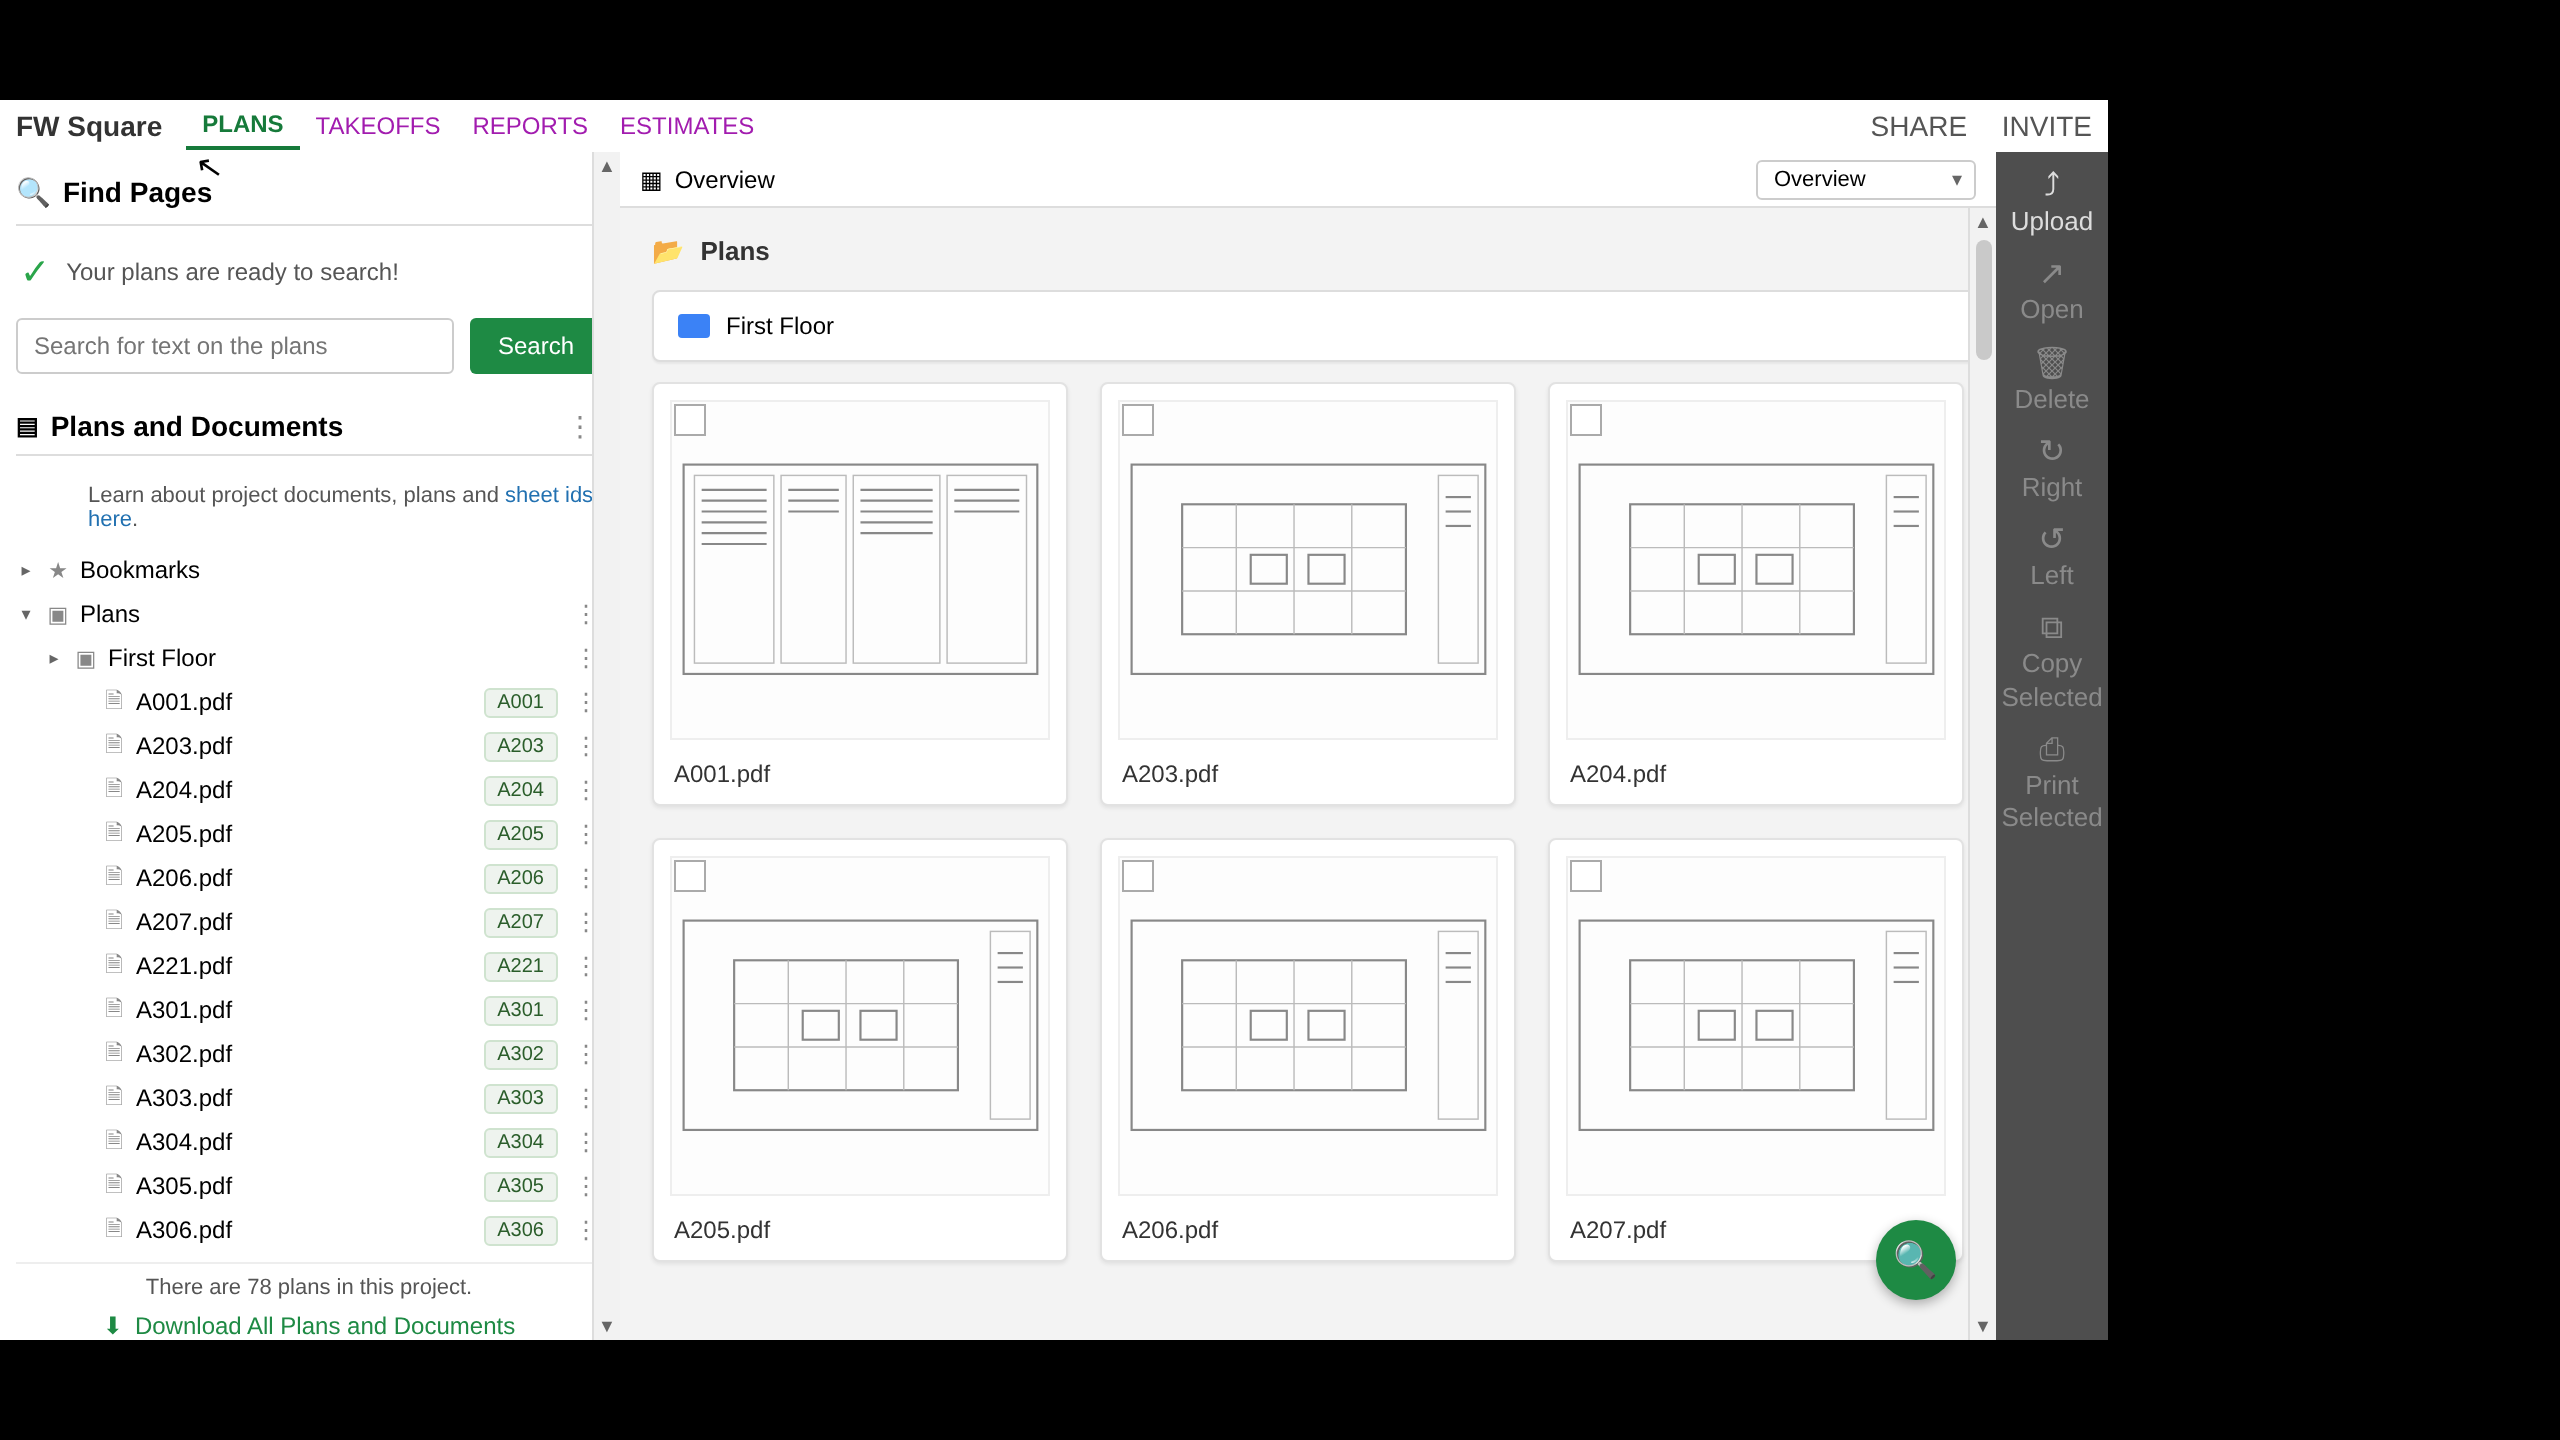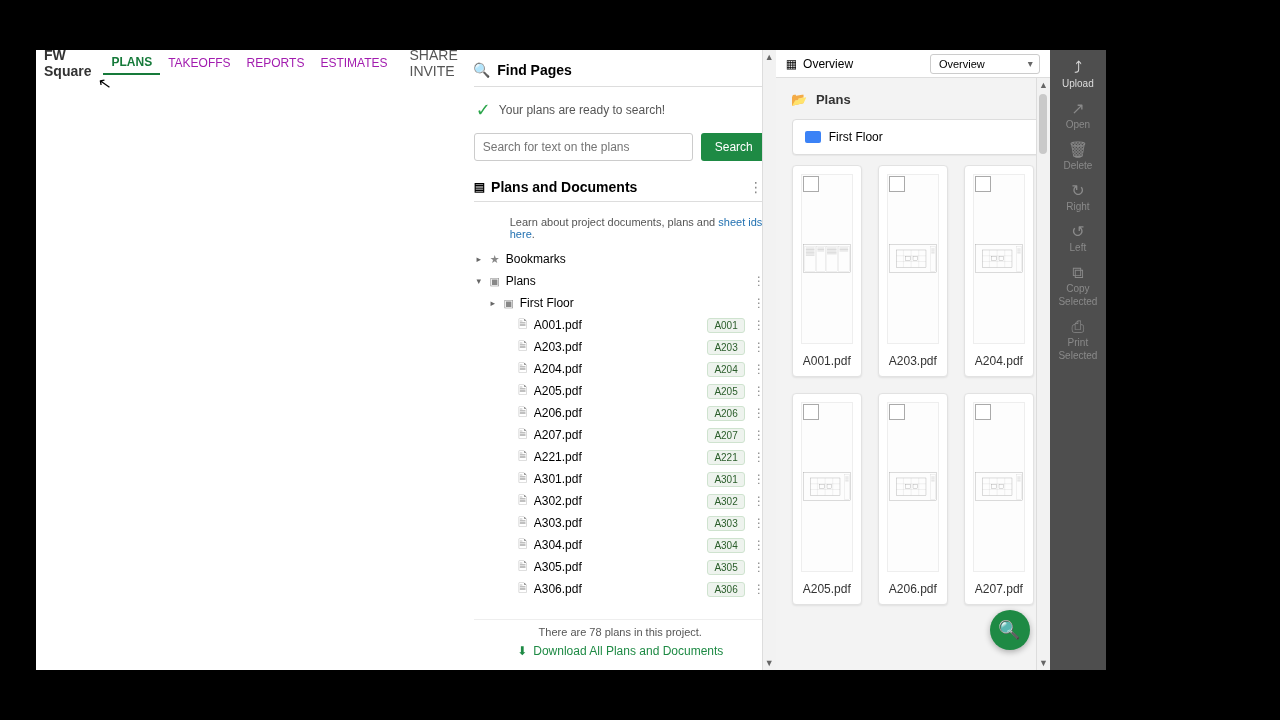--- a/index.html
+++ b/index.html
@@ -1,19 +1,19 @@
 <!DOCTYPE html>
 <html><head>
 <meta charset="utf-8">
 <style>
   * { box-sizing: border-box; margin: 0; padding: 0; font-family: Arial, Helvetica, sans-serif; }
   html, body { width: 1280px; height: 720px; background: #000; overflow: hidden; }
   .app {
     position: absolute; top: 50px; left: 0; width: 1054px; height: 620px;
-    background: #fff; display: flex; flex-direction: row; margin-left: 36px;
+    background: #fff; display: flex; flex-direction: column;
   }
   
   .topnav {
     height: 26px; display: flex; align-items: center; padding: 0 8px;
     font-size: 12px; color: #333;
   }
   .brand { font-weight: bold; font-size: 14px; margin-right: 12px; }
   .navtab { padding: 4px 8px; cursor: pointer; color: #a21caf; }
   .navtab.active { color: #167a3a; border-bottom: 2px solid #167a3a; font-weight: bold; }
   .topnav .spacer { flex: 1; }
@@ -50,21 +50,21 @@
   .tree-row .label { flex: 1; white-space: nowrap; overflow: hidden; text-overflow: ellipsis; }
   .tree-row.bold .label { font-weight: normal; }
   .tree-row .badge {
     background: #eef3ee; border: 1px solid #cfe3cf; color: #2a5d2a;
     font-size: 10px; padding: 1px 6px; border-radius: 3px; margin-right: 2px;
   }
   .tree-row .rk { color:#888; padding:0 2px; font-size:12px; }
   .indent-1 { padding-left: 14px; }
   .indent-2 { padding-left: 28px; }
   .sidebar-footer {
-    border-top: 1px solid #eee; padding: 6px 0 12px 0; text-align: center; font-size: 11px; color: #555;
+    border-top: 1px solid #eee; padding: 6px 0 0 0; text-align: center; font-size: 11px; color: #555;
   }
   .dl-link { color: #1e8a44; font-size: 12px; display: inline-flex; align-items: center; gap: 6px; margin-top: 6px; cursor: pointer;}
 
   .side-scroll {
     position: absolute; right: -1px; top: 0; bottom: 0; width: 14px;
     display: flex; flex-direction: column; align-items: center;
     background: #f2f2f2; border-left: 1px solid #ddd;
   }
   .side-scroll .arrow { font-size: 9px; color: #666; padding: 2px 0; cursor: pointer;}
   .side-scroll .track { flex:1; }
@@ -120,21 +120,21 @@
   .rail {
     width: 56px; background: #4e4e4e; color: #ddd; display: flex; flex-direction: column; align-items: center;
     padding-top: 4px; gap: 2px;
   }
   .rail .ritem {
     width: 100%; text-align: center; padding: 6px 0 4px 0; cursor: pointer;
     display: flex; flex-direction: column; align-items: center; gap: 2px;
   }
   .rail .ritem.disabled { color: #8a8a8a; }
   .rail .ritem .ri { font-size: 16px; line-height: 1; }
-  .rail .ritem .rl { font-size: 10px; line-height: 1.1; }
+  .rail .ritem .rl { font-size: 13px; line-height: 1.1; }
 
   .fab {
     position: absolute; right: 20px; bottom: 20px; width: 40px; height: 40px;
     border-radius: 50%; background: #1e8a44; color: #fff; display: flex;
     align-items: center; justify-content: center; font-size: 18px; cursor: pointer;
     box-shadow: 0 2px 6px rgba(0,0,0,.3);
   }
 
   .cursor-img {
     position: absolute; top: 74px; left: 98px; font-size: 16px; color: #000; pointer-events: none;

